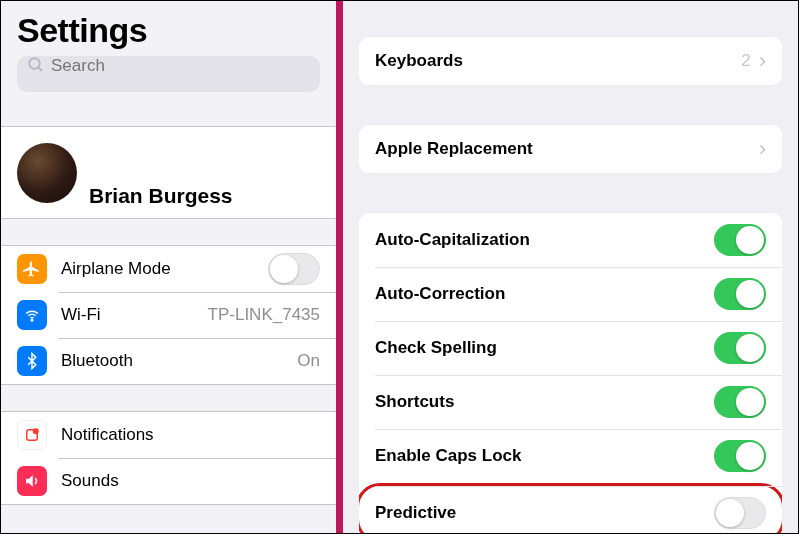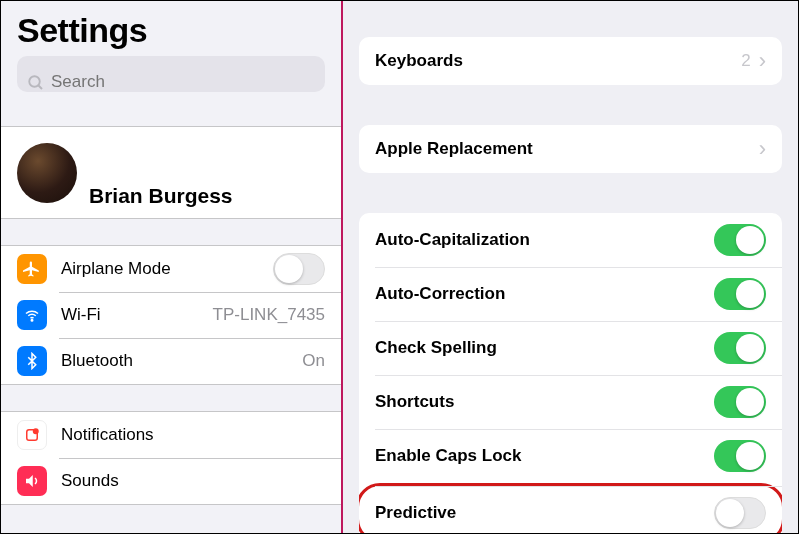--- a/index.html
+++ b/index.html
@@ -8,42 +8,42 @@
       background: #f2f2f7;
       width: 799px;
       height: 534px;
       overflow: hidden;
       display: flex;
       border: 1px solid #000;
     }
     .sidebar {
       width: 342px;
       background: #f2f2f7;
-      border-right: 2px solid #be185d;
+      border-right: 7px solid #be185d;
       overflow: hidden;
       display: flex;
       flex-direction: column;
     }
     .sidebar-header {
       padding: 10px 16px 8px 16px;
       background: #f2f2f7;
     }
     .sidebar-title {
       font-weight: 800;
       font-size: 34px;
       color: #000;
       letter-spacing: -0.5px;
     }
     .search-box {
       margin-top: 6px;
       background: #e4e3ea;
       border-radius: 10px;
       height: 36px;
       display: flex;
-      align-items: flex-end;
+      align-items: flex-start;
       padding: 0 10px;
     }
     .search-icon {
       width: 18px;
       height: 18px;
       opacity: 0.5;
     }
     .search-input {
       border: none;
       background: transparent;

